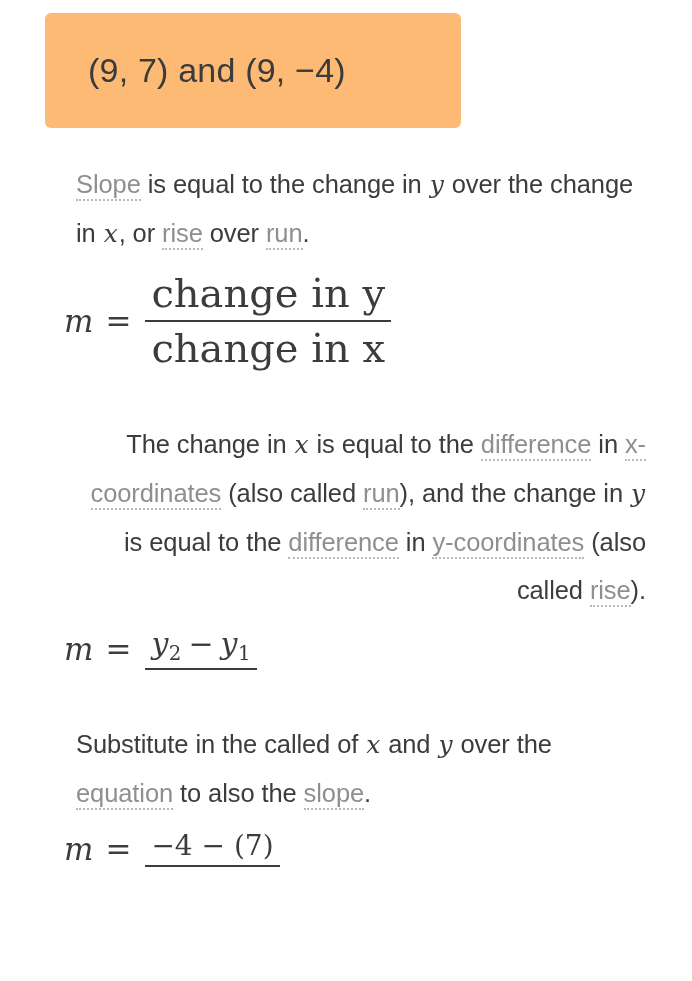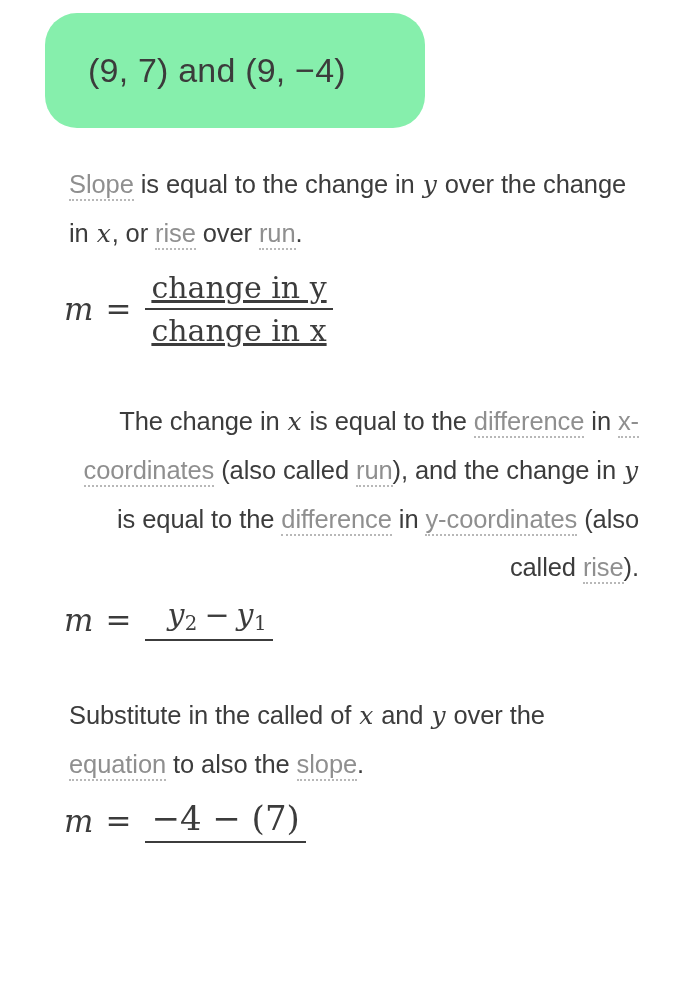--- a/index.html
+++ b/index.html
@@ -20,24 +20,24 @@
     width: 692px;
     height: 981px;
     background: #ffffff;
   }
 
   
   .problem-chip {
     position: absolute;
     left: 45px;
     top: 13px;
-    width: 380px;
+    width: 416px;
     height: 115px;
-    background: #86efac;
-    border-radius: 32px;
+    background: #fdba74;
+    border-radius: 6px;
     display: flex;
     align-items: center;
     box-sizing: border-box;
     padding-left: 43px;
   }
   .problem-expr {
     font-size: 34px;
     color: #3b3b3b;
     letter-spacing: 0.2px;
     white-space: nowrap;
@@ -49,21 +49,21 @@
     left: 64px;
     top: 160px;
     width: 600px;
   }
 
   .para {
     font-size: 25.5px;
     line-height: 48px;
     color: #3c3c3c;
     letter-spacing: -0.1px;
-    margin: 5px;
+    margin: 12px;
     max-width: 570px;
   }
 
   .para.p1 { margin-top: 0px; }
   .para.p2 { margin-top: 48px; text-align: right; }
   .para.p3 { margin-top: 47px; }
 
   
   .reflink {
     color: #8f8f8f;
@@ -126,47 +126,45 @@
     display: block;
     width: 100%;
     height: 2px;
     background: #3c3c3c;
     margin: 3px 0;
   }
 
   
   .frac-words .num,
   .frac-words .den {
-    font-size: 30px;
-    font-style: normal;
-    text-decoration: underline;
+    font-size: 40px;
+    font-style: normal;
   }
 
   
   .frac-sym .num,
   .frac-sym .den {
     font-size: 30px;
     font-style: italic;
-    margin-left: 16px;
   }
   .frac-sym sub {
     font-size: 0.66em;
     font-style: normal;
     vertical-align: -0.28em;
     padding-left: 0.5px;
   }
   .op {
     font-style: normal;
     padding: 0 7px;
   }
 
   
   .frac-num .num,
   .frac-num .den {
-    font-size: 34px;
+    font-size: 28px;
     font-style: normal;
   }
 </style>
 </head>
 <body>
 
 <div class="page">
 
   <div class="problem-chip">
     <span class="problem-expr">(9, 7) and (9, −4)</span>

